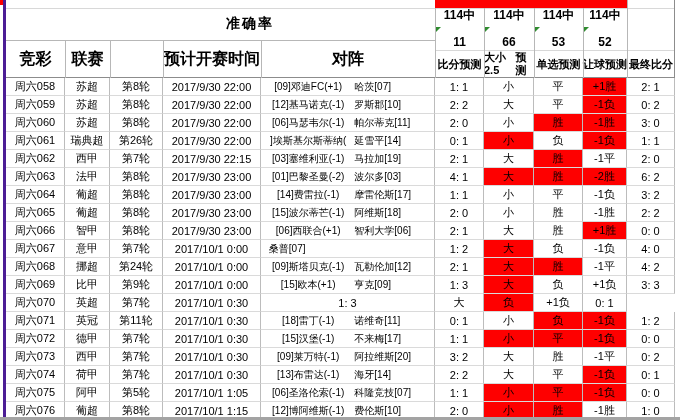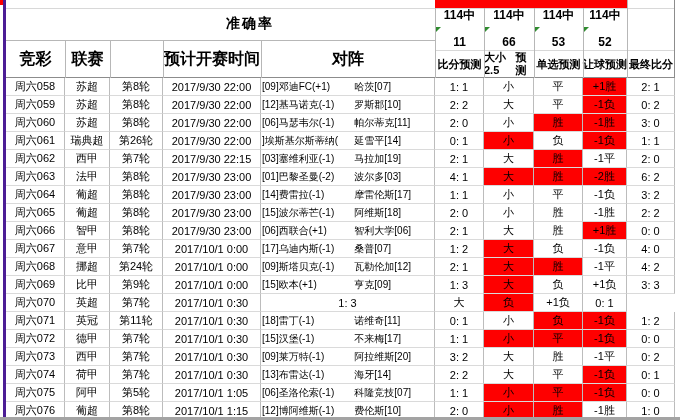--- a/index.html
+++ b/index.html
@@ -42,21 +42,21 @@
   .hl-light { background:#d8d8d8; }
   .hl-dark  { background:#8c8c8c; }
 
   
   .tbody { position:absolute; top:78px; left:0; width:669px; }
   .row { display:grid; grid-template-columns:59px 45px 53px 98px 174px 49px 50px 49px 44px 48px; height:18px; }
   .c { border-right:1px solid #bcbcbc; border-bottom:1px solid #dadada;
        display:flex; align-items:center; justify-content:center;
        font-size:11px; white-space:nowrap; overflow:hidden; }
   .c.vs { font-size:10px; padding:0 1px; }
-  .vs .home { flex:1.08; overflow:hidden; white-space:nowrap; }
+  .vs .home { flex:1.08; text-align:center; overflow:hidden; white-space:nowrap; }
   .vs .away { flex:0.92; overflow:hidden; white-space:nowrap; }
   .hl { background:#fe0000; }
 
   .bottom-strip { position:absolute; left:0; bottom:0; width:680px; height:3px; background:#a3a3a3; }
 </style>
 </head>
 <body>
 
 <div class="screen">
   <div class="corner-marker"></div>
@@ -266,21 +266,20 @@
     <div class="c">胜</div>
     <div class="c hl">+1胜</div>
     <div class="c">0: 0</div>
   </div>
         <div class="row">
     <div class="c">周六067</div>
     <div class="c">意甲</div>
     <div class="c">第7轮</div>
     <div class="c">2017/10/1 0:00</div>
     <div class="c vs">
-      <span class="home">[17]乌迪内斯(-1)</span>
       <span class="away">桑普[07]</span>
     </div>
     <div class="c">1: 2</div>
     <div class="c hl">大</div>
     <div class="c">负</div>
     <div class="c">-1负</div>
     <div class="c">4: 0</div>
   </div>
         <div class="row">
     <div class="c">周六068</div>

